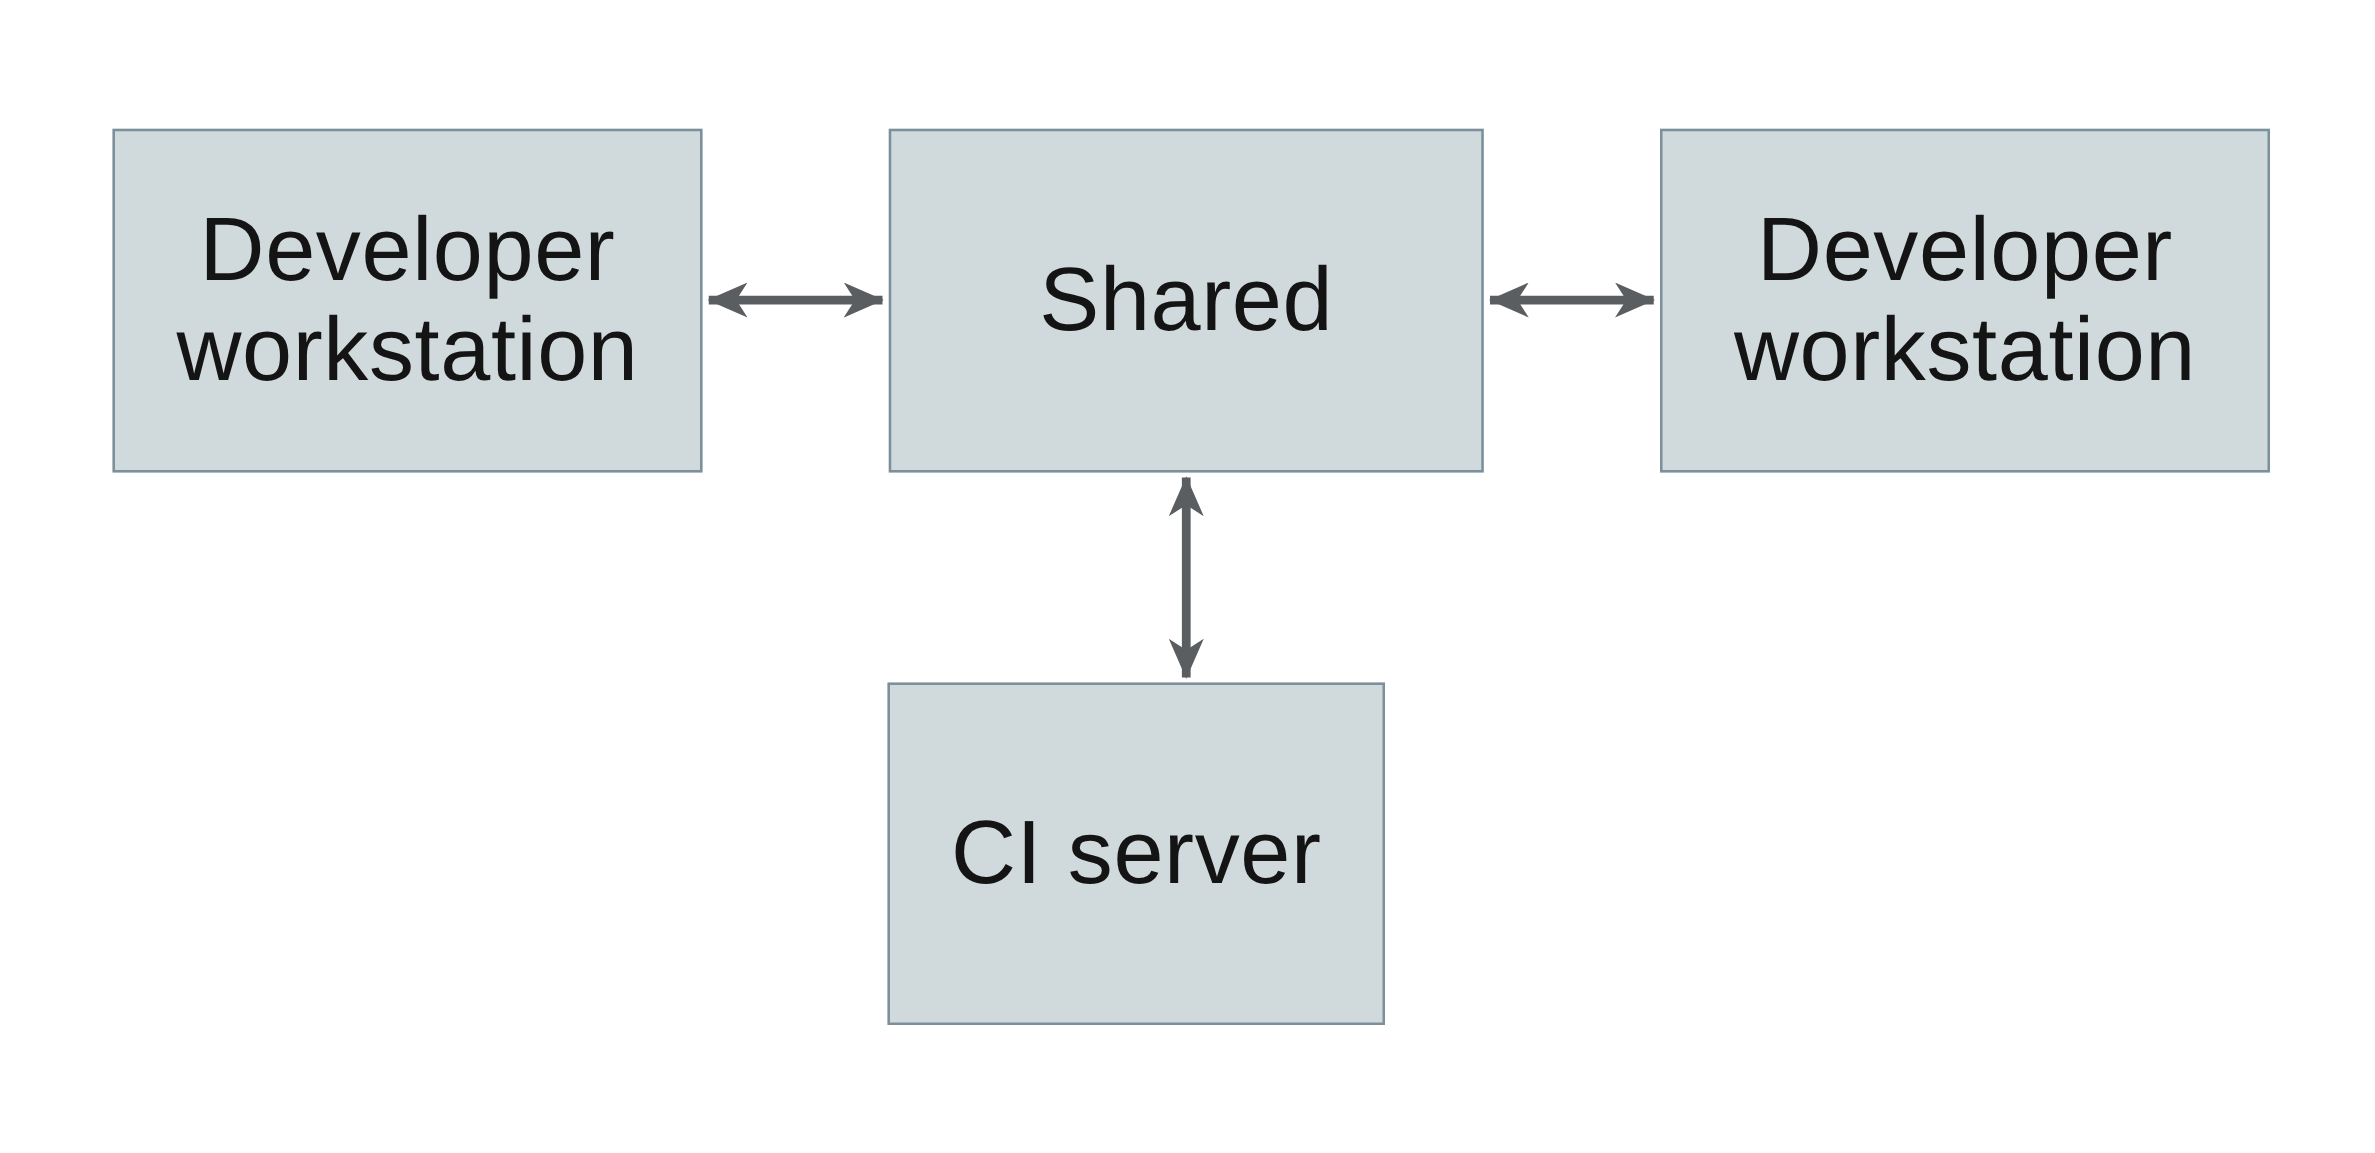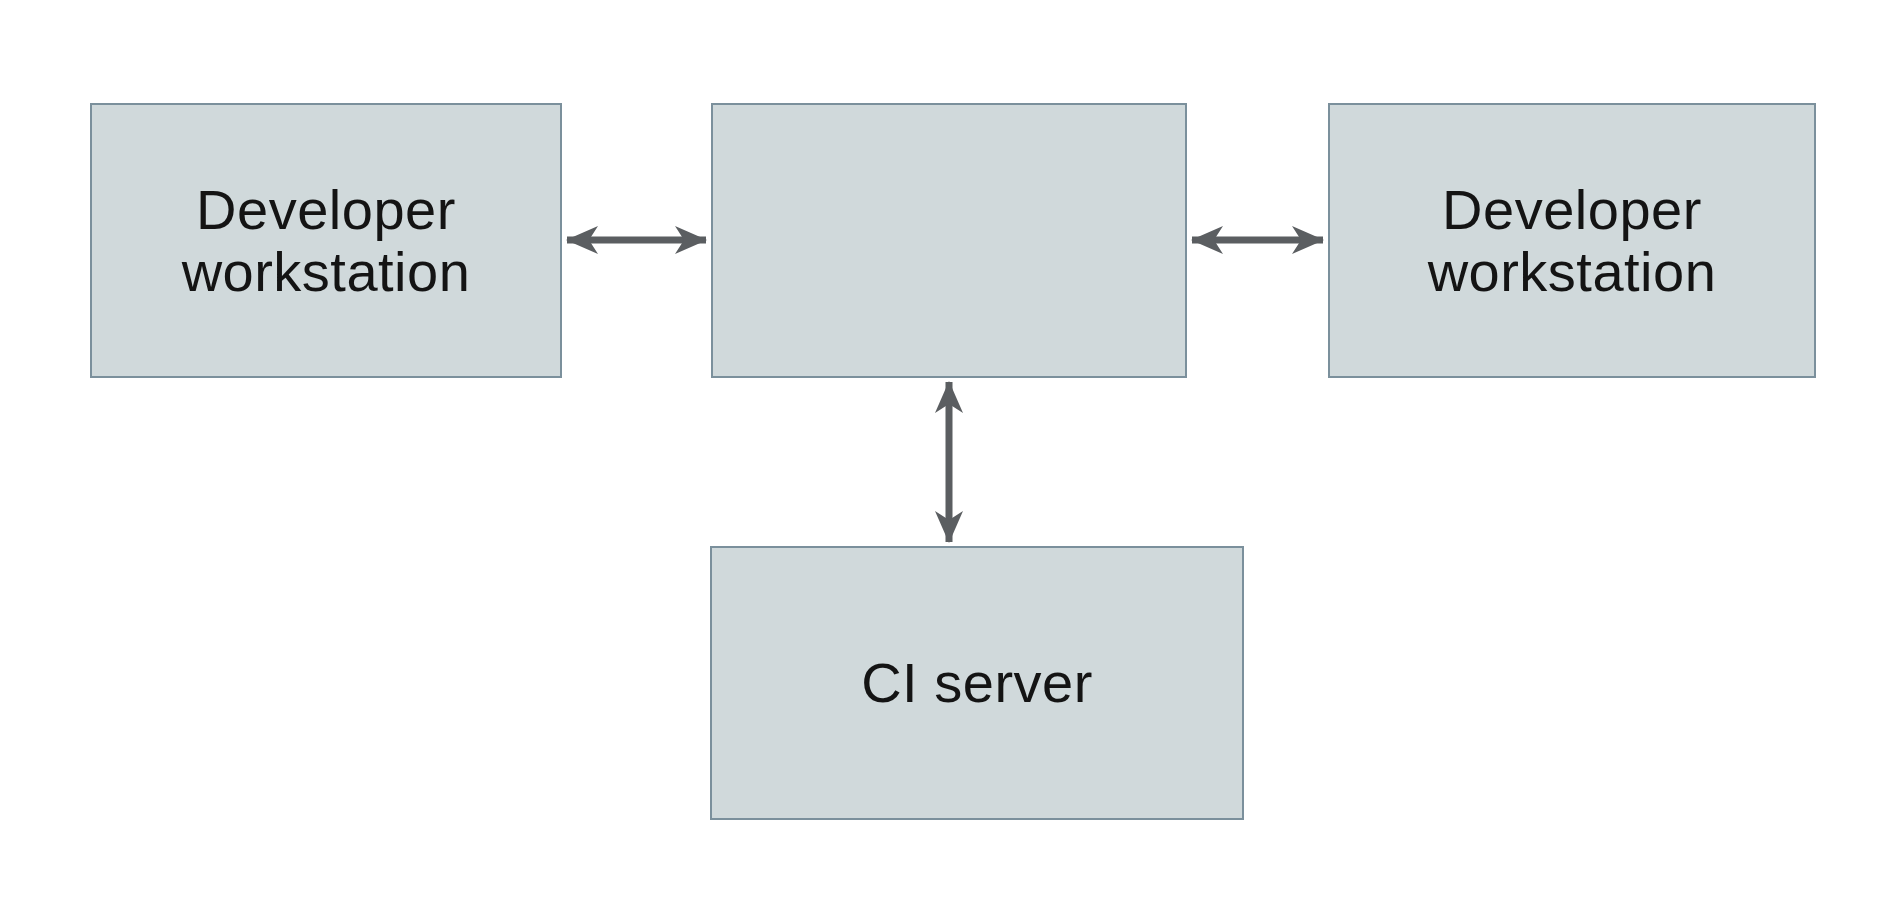--- a/index.html
+++ b/index.html
@@ -21,21 +21,21 @@
     position:absolute;
     background:var(--node-fill);
     border:2px solid var(--node-border);
     display:flex;
     flex-direction:column;
     align-items:center;
     justify-content:center;
   }
   .node .line{
     display:block;
-    font-size:56px;
+    font-size:72px;
     line-height:1.1;
     color:var(--text);
     text-align:center;
     white-space:nowrap;
     letter-spacing:0.5px;
   }
   .edges{
     position:absolute;
     left:0;top:0;
     width:1900px;height:922px;
@@ -55,28 +55,29 @@
 <body>
 
 <div class="stage">
 
   <div class="node" style="left:90px;top:103px;width:472px;height:275px">
     <span class="line">Developer</span>
     <span class="line">workstation</span>
   </div>
 
   <div class="node" style="left:711px;top:103px;width:476px;height:275px">
+    <span class="line">Shared</span>
   </div>
 
   <div class="node" style="left:1328px;top:103px;width:488px;height:275px">
     <span class="line">Developer</span>
     <span class="line">workstation</span>
   </div>
 
-  <div class="node" style="left:710px;top:546px;width:534px;height:274px">
+  <div class="node" style="left:710px;top:546px;width:398px;height:274px">
     <span class="line">CI server</span>
   </div>
 
   <svg class="edges" width="1900" height="922" viewBox="0 0 1900 922" aria-hidden="true">
     <defs>
       <marker id="ah" viewBox="0 0 32 28" refX="31" refY="14" markerWidth="32" markerHeight="28" markerUnits="userSpaceOnUse" orient="auto-start-reverse">
         <path class="arrowhead" d="M0,0 L32,14 L0,28 L9,14 Z"></path>
       </marker>
     </defs>
 

